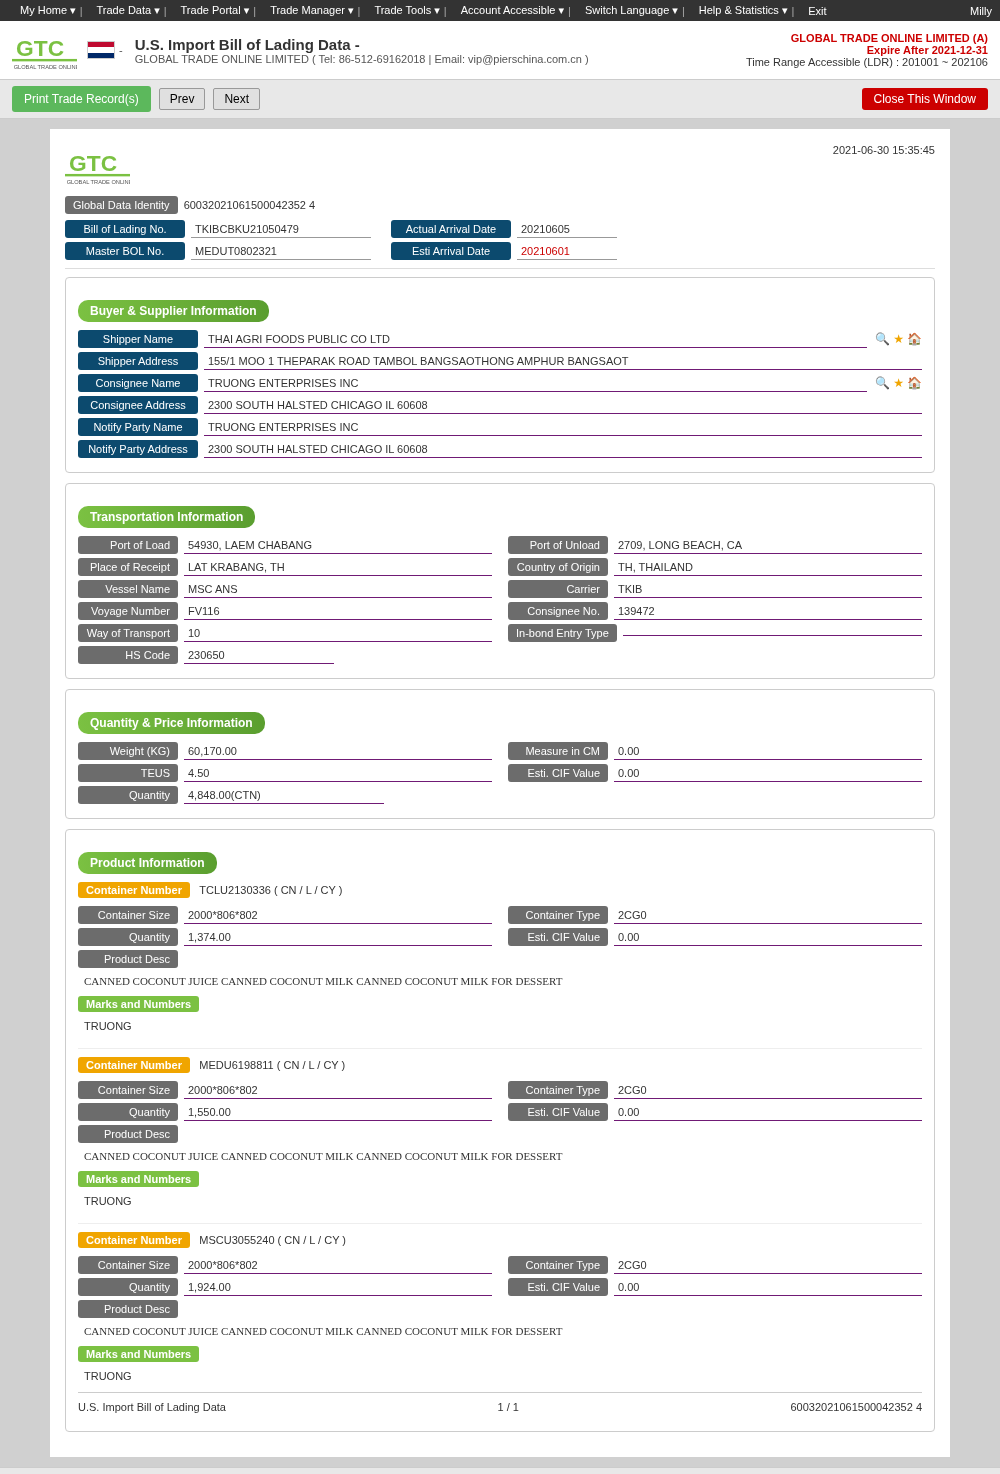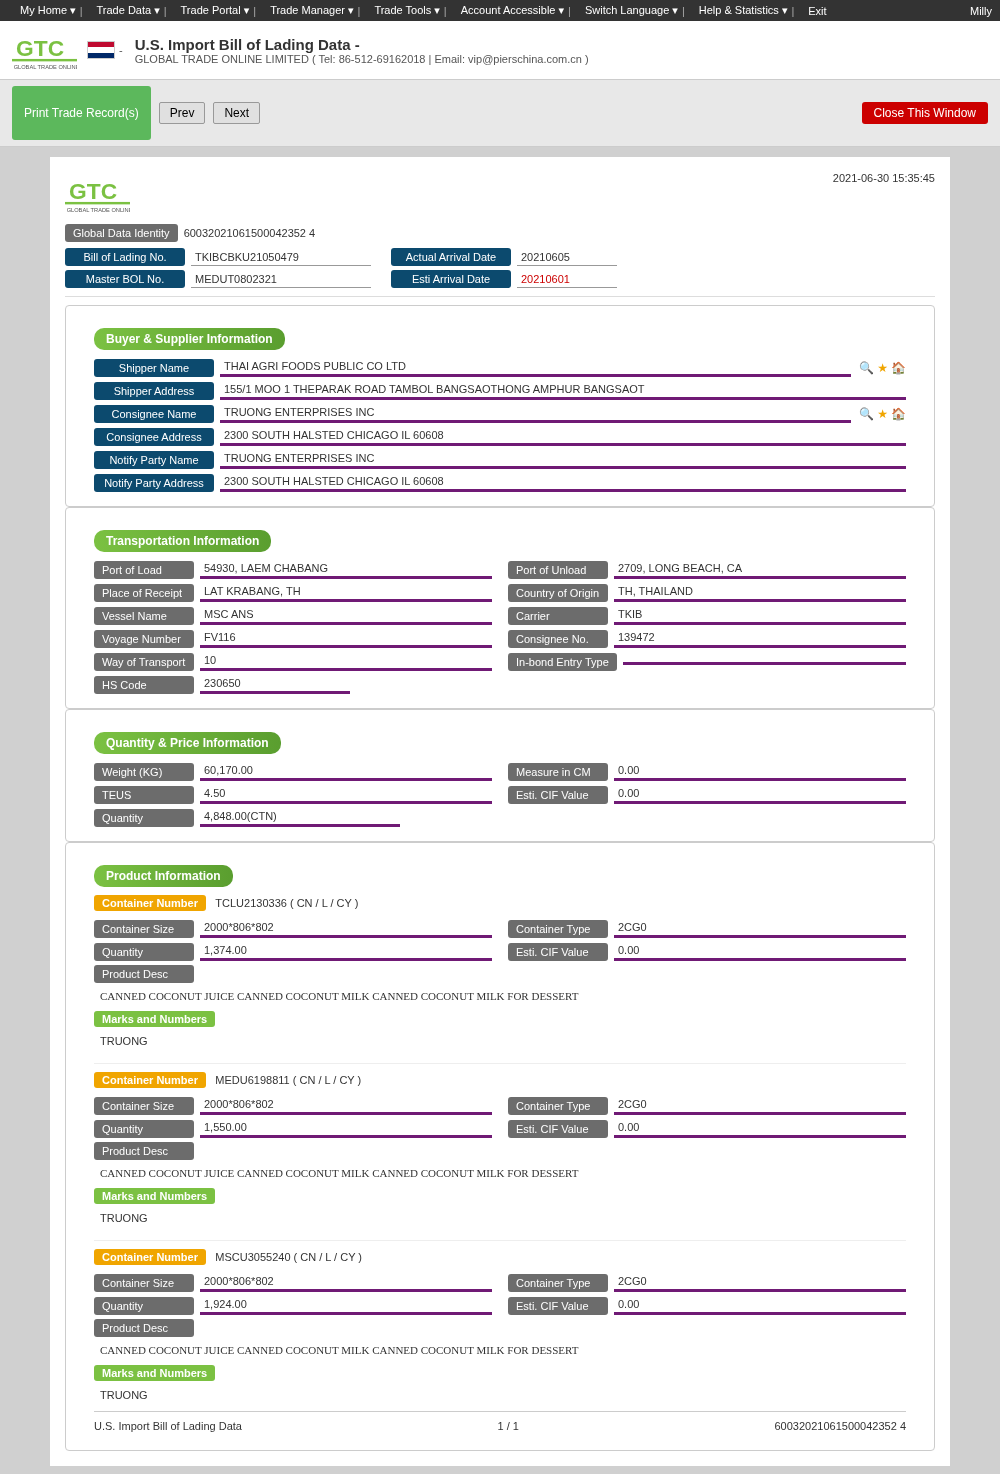--- a/index.html
+++ b/index.html
@@ -16,46 +16,46 @@
     .header-bar { background: #fff; display: flex; align-items: center; padding: 8px 12px; border-bottom: 1px solid #ccc; }
     .logo-area { display: flex; align-items: center; }
     .flag-area { margin-left: 10px; display: flex; align-items: center; }
     .flag { width: 28px; height: 18px; background: linear-gradient(to bottom, #bf0a30 33%, #fff 33%, #fff 66%, #002868 66%); border: 1px solid #ccc; }
     .company-info { margin-left: 12px; font-size: 12px; color: #333; }
     .company-info .title { font-size: 15px; font-weight: bold; color: #333; }
     .top-right-info { margin-left: auto; text-align: right; font-size: 11px; color: #c00; font-weight: bold; }
 
     
     .action-bar { background: #e8e8e8; padding: 6px 12px; display: flex; align-items: center; gap: 8px; border-bottom: 1px solid #ccc; }
-    .btn-green { background: #5cb85c; color: #fff; border: none; padding: 20px 12px; border-radius: 3px; cursor: pointer; font-size: 12px; }
+    .btn-green { background: #5cb85c; color: #fff; border: none; padding: 6px 12px; border-radius: 3px; cursor: pointer; font-size: 12px; }
     .btn-nav { background: #e0e0e0; border: 1px solid #999; padding: 3px 10px; cursor: pointer; font-size: 12px; border-radius: 2px; }
     .btn-red { background: #cc0000; color: #fff; border: none; padding: 4px 12px; border-radius: 3px; cursor: pointer; font-size: 12px; margin-left: auto; }
 
     
     .main-content { background: #fff; margin: 10px auto; padding: 15px; max-width: 900px; }
     
     
     .record-header { display: flex; justify-content: space-between; align-items: flex-start; margin-bottom: 10px; }
     .record-date { font-size: 11px; color: #333; }
 
     
     .info-row { display: flex; align-items: center; margin-bottom: 4px; }
     .info-label { background: #0c4a6e; color: #fff; padding: 3px 8px; border-radius: 3px; font-size: 11px; min-width: 120px; text-align: center; margin-right: 6px; white-space: nowrap; }
     .info-value-fixed { border-bottom: 1px solid #999; padding: 2px 4px; font-size: 11px; }
 
     
     .section-header { background: linear-gradient(to right, #7bc142, #5a9e2f); color: #fff; display: inline-block; padding: 4px 12px; border-radius: 10px; font-size: 12px; font-weight: bold; margin: 12px 0 8px 0; }
 
     
-    .section-box { border: 1px solid #ccc; border-radius: 4px; padding: 10px 28px; }
+    .section-box { border: 1px solid #ccc; border-radius: 4px; padding: 10px 12px; margin-bottom: 10px; }
 
     
     .two-col { display: flex; gap: 16px; align-items: center; margin-bottom: 4px; }
     .two-col .col { display: flex; align-items: center; flex: 1; }
-    .info-label-sm { background: #6c6c6c; color: #fff; padding: 3px 8px; border-radius: 3px; font-size: 11px; min-width: 100px; text-align: left; margin-right: 6px; white-space: nowrap; }
+    .info-label-sm { background: #6c6c6c; color: #fff; padding: 3px 8px; border-radius: 3px; font-size: 11px; min-width: 100px; text-align: right; margin-right: 6px; white-space: nowrap; }
 
     
     .container-number-badge { background: #f0a500; color: #fff; padding: 2px 8px; border-radius: 3px; font-size: 11px; font-weight: bold; display: inline-block; margin-bottom: 4px; }
     .marks-badge { background: #7bc142; color: #fff; padding: 2px 8px; border-radius: 3px; font-size: 11px; font-weight: bold; display: inline-block; margin-bottom: 4px; }
     .product-desc-value { font-size: 11px; padding: 3px 6px; color: #333; font-family: Liberation Serif, serif; }
 
     
     .record-footer { display: flex; justify-content: space-between; padding: 8px 0; border-top: 1px solid #ccc; margin-top: 10px; font-size: 11px; color: #333; }
 
     
@@ -63,21 +63,21 @@
 
     
     .gtc-logo { width: 65px; height: 42px; }
 
     .global-data-row { display: flex; align-items: center; margin-bottom: 6px; }
     .global-data-label { background: #6c6c6c; color: #fff; padding: 3px 8px; border-radius: 3px; font-size: 11px; margin-right: 6px; white-space: nowrap; }
     .global-data-value { font-size: 11px; }
 
     .divider { border: none; border-top: 1px solid #ddd; margin: 8px 0; }
 
-    .wide-value { border-bottom: 3px solid #701a75; flex: 1; padding: 2px 4px; font-size: 11px; }
+    .wide-value { border-bottom: 1px solid #701a75; flex: 1; padding: 2px 4px; font-size: 11px; }
     .icons-group { display: flex; align-items: center; margin-left: 8px; }
 
     .bol-row { display: flex; gap: 20px; margin-bottom: 4px; }
     .bol-col { display: flex; align-items: center; }
   </style>
 </head>
 <body>
 
 <div class="top-nav">
   <span class="nav-item">My Home ▾</span>
@@ -111,20 +111,25 @@
     </svg>
     <div class="flag-area">
       <div class="flag"></div>
       <span style="margin-left:4px;font-size:11px;color:#555;"> - </span>
     </div>
     <div class="company-info">
       <div class="title">U.S. Import Bill of Lading Data  -</div>
       <div style="font-size:11px;color:#555;">GLOBAL TRADE ONLINE LIMITED ( Tel: 86-512-69162018 | Email: vip@pierschina.com.cn )</div>
     </div>
   </div>
+  <div class="top-right-info">
+    <div>GLOBAL TRADE ONLINE LIMITED (A)</div>
+    <div>Expire After 2021-12-31</div>
+    <div style="color:#333;font-weight:normal;">Time Range Accessible (LDR) : 201001 ~ 202106</div>
+  </div>
 </div>
 
 <div class="action-bar">
   <button class="btn-green">Print Trade Record(s)</button>
   <button class="btn-nav">Prev</button>
   <button class="btn-nav">Next</button>
   <button class="btn-red">Close This Window</button>
 </div>
 
 <div class="main-content">

